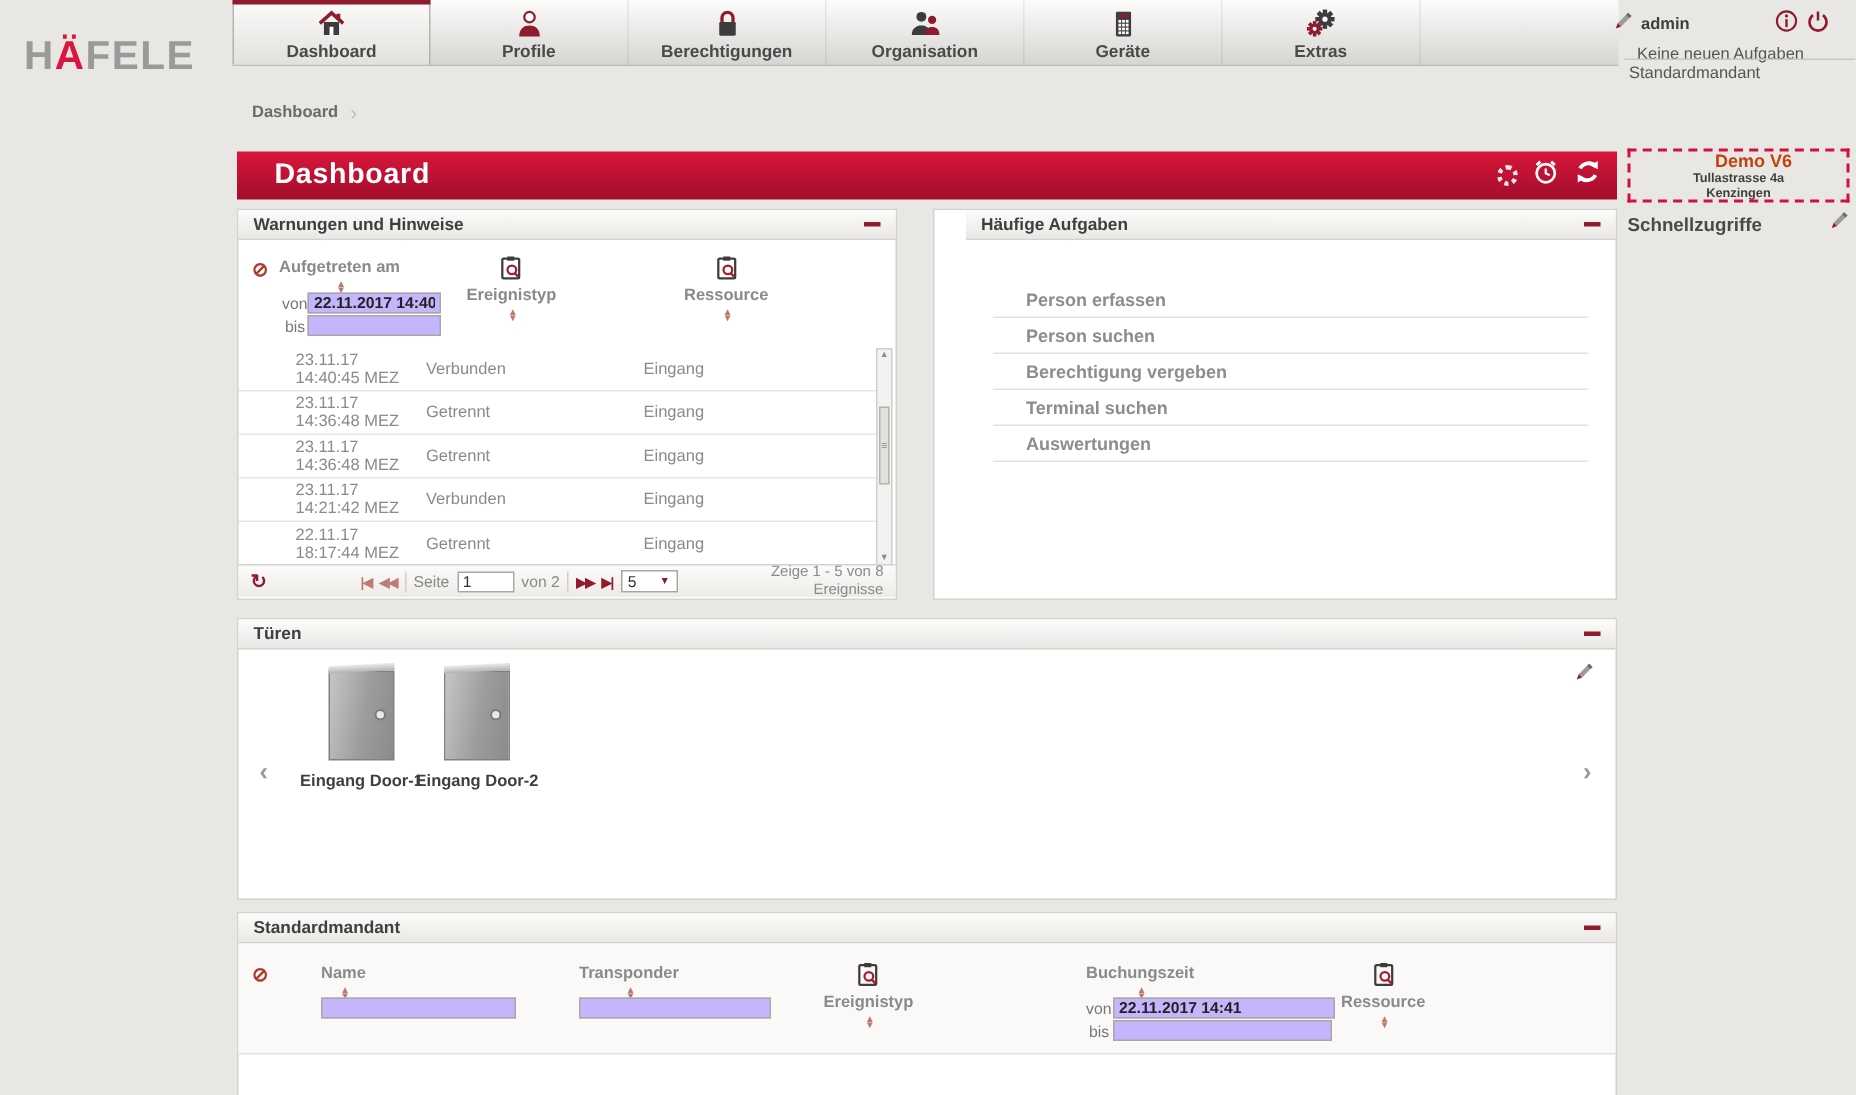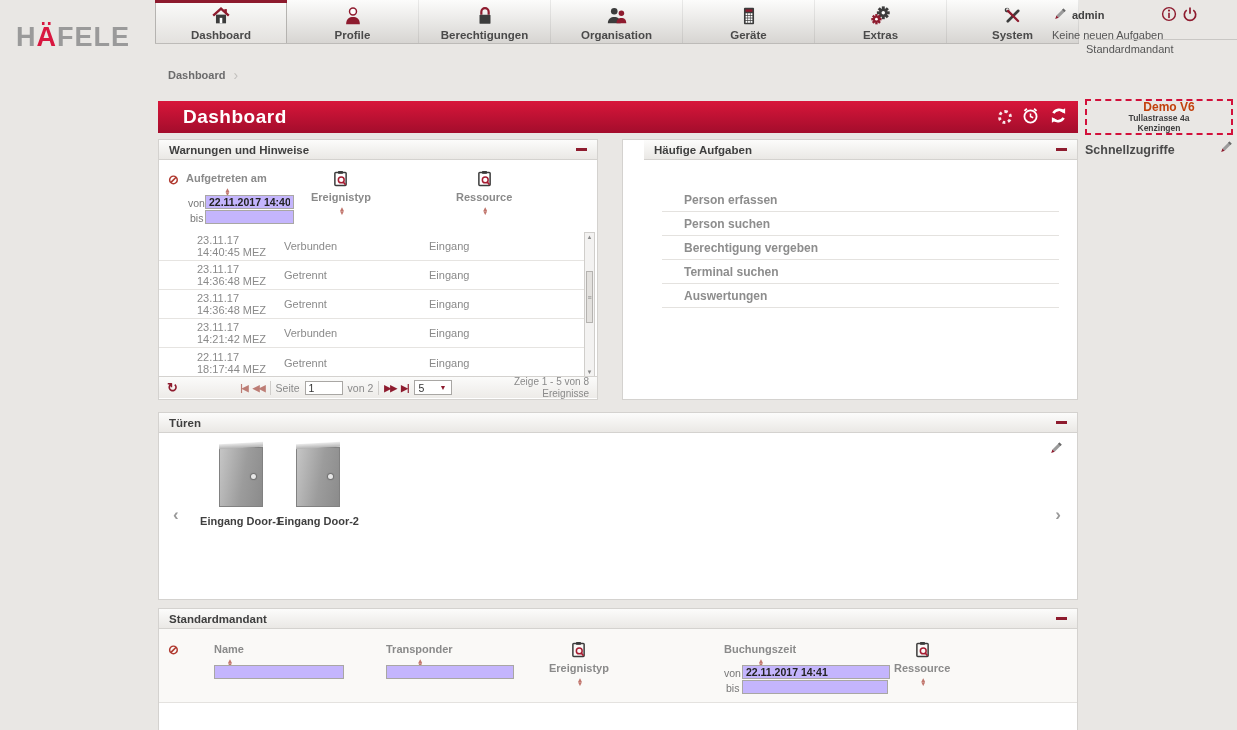--- a/index.html
+++ b/index.html
@@ -16,21 +16,21 @@
   .logo .uml { color:#d8173f; }
   .nav { position:absolute; left:155px; top:0; width:924px; height:44px;
          background:linear-gradient(#fcfcfb,#d7d5d2); border-bottom:1px solid #bdbbb8; display:flex; }
   .tab { width:132px; display:flex; flex-direction:column; align-items:center; justify-content:center;
          border-right:1px solid rgba(0,0,0,0.07); cursor:pointer; position:relative; padding-top:2px; }
   .tab .lbl { font-size:11.5px; font-weight:bold; color:#4a4a4a; margin-top:2px; }
   .tab.active { background:linear-gradient(#fbfbfa,#e3e1de); border-left:1px solid #b5b3b0; border-right:1px solid #b5b3b0; }
   .tab.active::before { content:''; position:absolute; top:0; left:-1px; right:-1px; height:3px; background:#8e1b2e; }
   .tab svg { width:22px; height:22px; }
   
-  .userblock { position:absolute; left:1052px; top:6px; width:146px; font-size:11px; color:#555; }
+  .userblock { position:absolute; left:1074px; top:6px; width:146px; font-size:11px; color:#555;text-align:center; }
   .userrow { display:flex; align-items:center; gap:5px; }
   .userrow .name { font-weight:bold; color:#3f3f3f; }
   .userrow .sp { flex:1; }
   .usertasks { margin-top:5px; }
   .userdivider { position:absolute; left:1083px; top:39px; width:154px; height:1px; background:#c9c7c4; }
   .usertenant { position:absolute; left:1086px; top:43px; font-size:11px; color:#555; }
   
   .breadcrumb { position:absolute; left:168px; top:67px; font-size:11px; font-weight:bold; color:#6b6b6b; display:flex; gap:8px; align-items:center; }
   .breadcrumb .chev { color:#c2c0bd; font-size:14px; font-weight:normal; }
   
@@ -195,31 +195,20 @@
               <rect x="-1.3" y="-5.6" width="2.6" height="11.2" transform="rotate(90)"></rect>
               <rect x="-1.3" y="-5.6" width="2.6" height="11.2" transform="rotate(135)"></rect>
               <circle r="3.6"></circle>
             </g>
             <circle r="1.5" fill="#fff"></circle>
           </g>
       </svg>
     </span>
     <span class="lbl">Extras</span>
   </div>
-  <div class="tab">
-    <span class="icon-inline">
-      <svg viewBox="0 0 24 24">
-          <rect x="10.6" y="2.5" width="2.9" height="19" rx="1.4" transform="rotate(45 12 12)" fill="#3c3c3c"></rect>
-          <circle cx="5.5" cy="5.5" r="2.6" fill="#3c3c3c"></circle>
-          <circle cx="5.9" cy="5" r="1.4" fill="#e9e7e4"></circle>
-          <rect x="10.8" y="3" width="2.5" height="18" rx="1.2" transform="rotate(-45 12 12)" fill="#8e1b2e"></rect>
-        </svg>
-    </span>
-    <span class="lbl">System</span>
-  </div>
 </div>
 
 <div class="userblock">
   <div class="userrow">
     <span class="pencil"><svg viewBox="0 0 16 16">
           <g transform="rotate(45 8 8)">
             <rect x="6.4" y="0.5" width="3.4" height="10.5" fill="#9b9b9b"></rect>
             <rect x="6.4" y="0.5" width="3.4" height="2" fill="#6a6a6a"></rect>
             <polygon points="6.4,11 9.8,11 8.1,14.6" fill="#8e1b2e"></polygon>
           </g>

